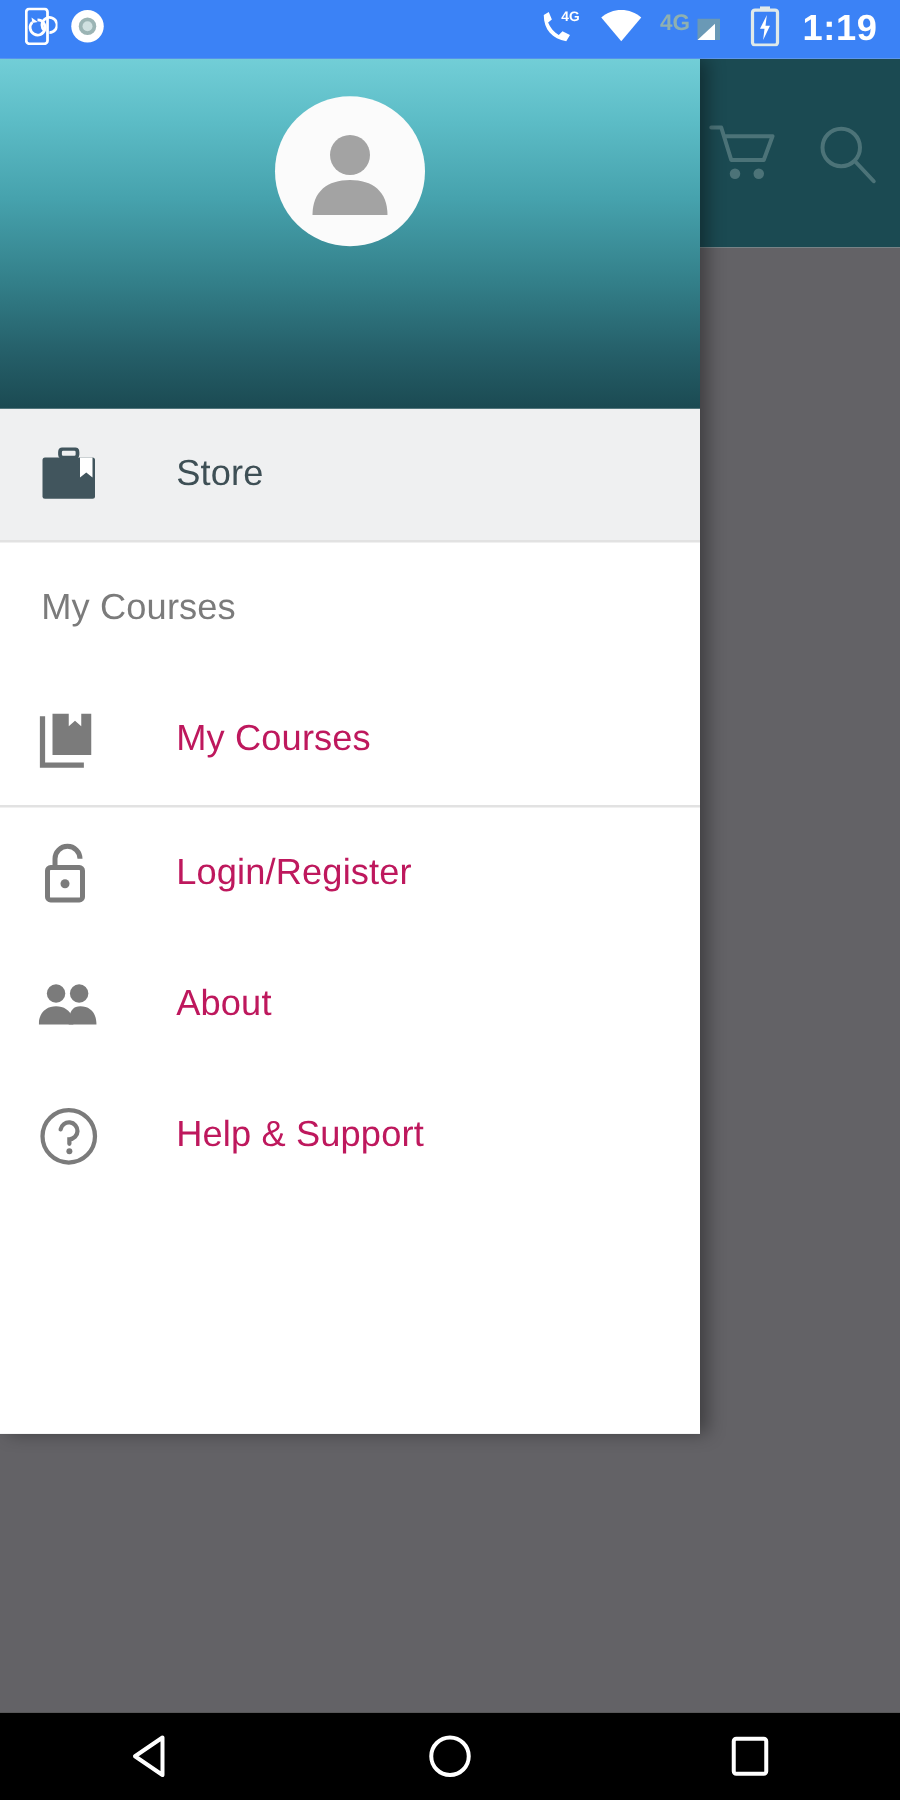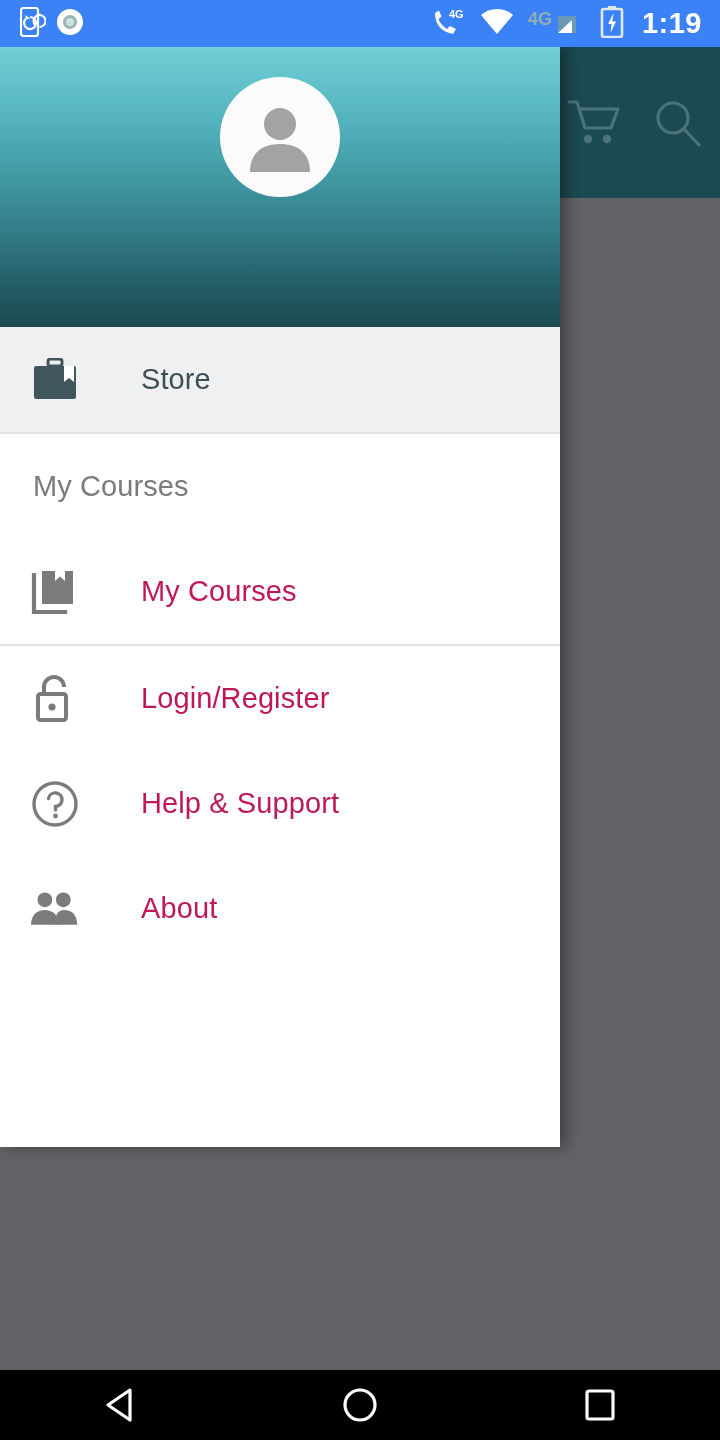--- a/index.html
+++ b/index.html
@@ -209,41 +209,41 @@
             <path d="M12 20 L12 13 A10 10 0 0 1 32 13" fill="none" stroke="#7b7b7b" stroke-width="4"></path>
             <rect x="6" y="20" width="28" height="26" rx="2.5" fill="none" stroke="#7b7b7b" stroke-width="4"></rect>
             <circle cx="20" cy="33" r="3.6" fill="#7b7b7b"></circle>
           </svg>
         </span>
         <span class="nav-label">Login/Register</span>
       </div>
 
       <div class="nav-item">
         <span class="nav-icon">
-          <svg width="48" height="48" viewBox="0 0 48 48">
-            <circle cx="24" cy="24" r="21" fill="none" stroke="#7b7b7b" stroke-width="3.4"></circle>
-            <path d="M17.5 18.5 A6.8 6.8 0 1 1 24.5 26.5 L24.5 30" fill="none" stroke="#7b7b7b" stroke-width="3.4" stroke-linecap="round"></path>
-            <circle cx="24.5" cy="36" r="2.4" fill="#7b7b7b"></circle>
-          </svg>
-        </span>
-        <span class="nav-label">Help &amp; Support</span>
-      </div>
-
-      <div class="nav-item">
-        <span class="nav-icon">
           <svg width="52" height="38" viewBox="0 0 52 38">
             <circle cx="15" cy="9" r="8" fill="#7b7b7b"></circle>
             <circle cx="35" cy="9" r="8" fill="#7b7b7b"></circle>
             <path d="M0 36 C0 25 7 20 15 20 C23 20 30 25 30 36 Z" fill="#7b7b7b"></path>
             <path d="M26 36 C26 25 29 20 36 20 C44 20 50 25 50 36 Z" fill="#7b7b7b"></path>
           </svg>
         </span>
         <span class="nav-label">About</span>
       </div>
 
+      <div class="nav-item">
+        <span class="nav-icon">
+          <svg width="48" height="48" viewBox="0 0 48 48">
+            <circle cx="24" cy="24" r="21" fill="none" stroke="#7b7b7b" stroke-width="3.4"></circle>
+            <path d="M17.5 18.5 A6.8 6.8 0 1 1 24.5 26.5 L24.5 30" fill="none" stroke="#7b7b7b" stroke-width="3.4" stroke-linecap="round"></path>
+            <circle cx="24.5" cy="36" r="2.4" fill="#7b7b7b"></circle>
+          </svg>
+        </span>
+        <span class="nav-label">Help &amp; Support</span>
+      </div>
+
       <div class="spacer"></div>
     </div>
   </div>
 
   <div id="nav-bar">
     <div class="navbtn">
       <svg width="34" height="36" viewBox="0 0 34 36">
         <path d="M27 3 L5 18 L27 33 Z" fill="none" stroke="#ffffff" stroke-width="3.2" stroke-linejoin="round"></path>
       </svg>
     </div>

